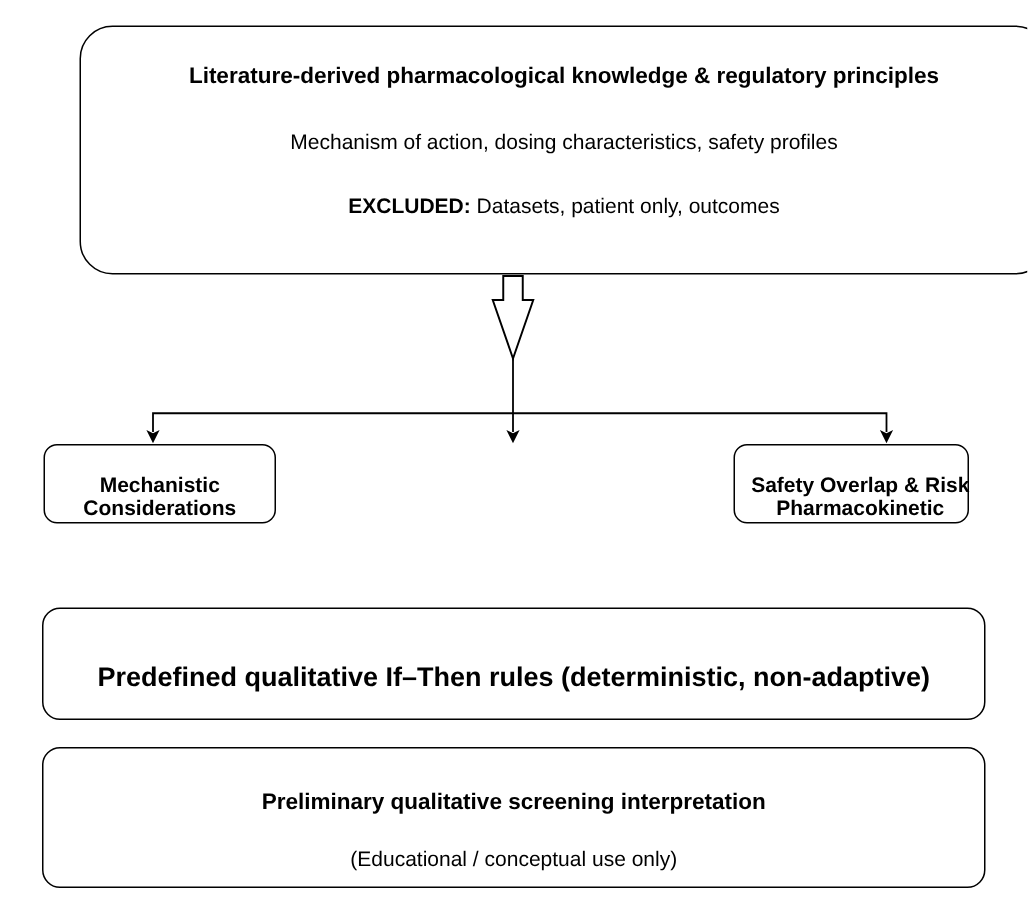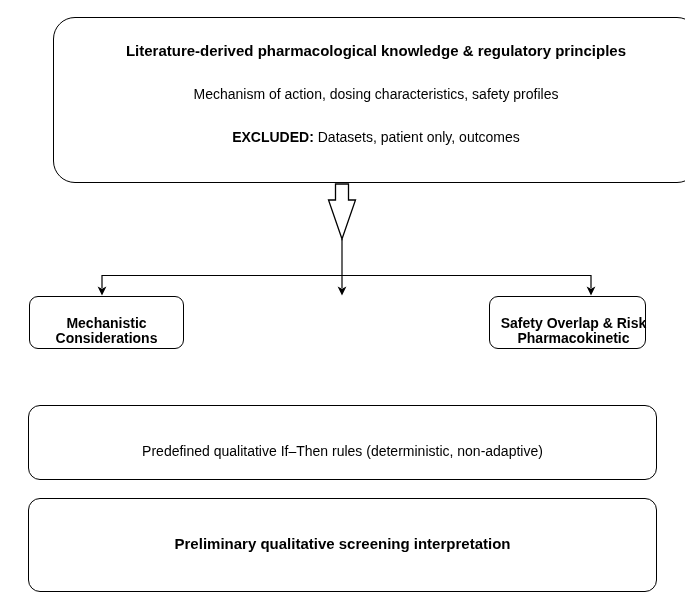--- a/index.html
+++ b/index.html
@@ -85,22 +85,22 @@
     flex-direction: column;
     align-items: center;
     justify-content: center;
   }
   .rules-box {
     top: 405px;
     height: 75px;
     padding-top: 17px;
   }
   .rules-box .tline {
-    font-size: 14px;
-    font-weight: 400;
+    font-size: 18px;
+    font-weight: 700;
     line-height: 18px;
   }
   .output-box {
     top: 498px;
     height: 94px;
     padding-top: 16px;
   }
   .output-box .tline {
     line-height: 18px;
   }
@@ -144,15 +144,16 @@
     <span>Pharmacokinetic</span>
   </div>
 
   <div class="box wide-box rules-box">
     <div class="tline">Predefined qualitative If–Then rules (deterministic, non-adaptive)</div>
   </div>
 
   <div class="box wide-box output-box">
     <div class="tline title-bold">Preliminary qualitative screening interpretation</div>
     <div class="gap"></div>
+    <div class="tline plain">(Educational / conceptual use only)</div>
   </div>
 
 </div>
 
 </body></html>

